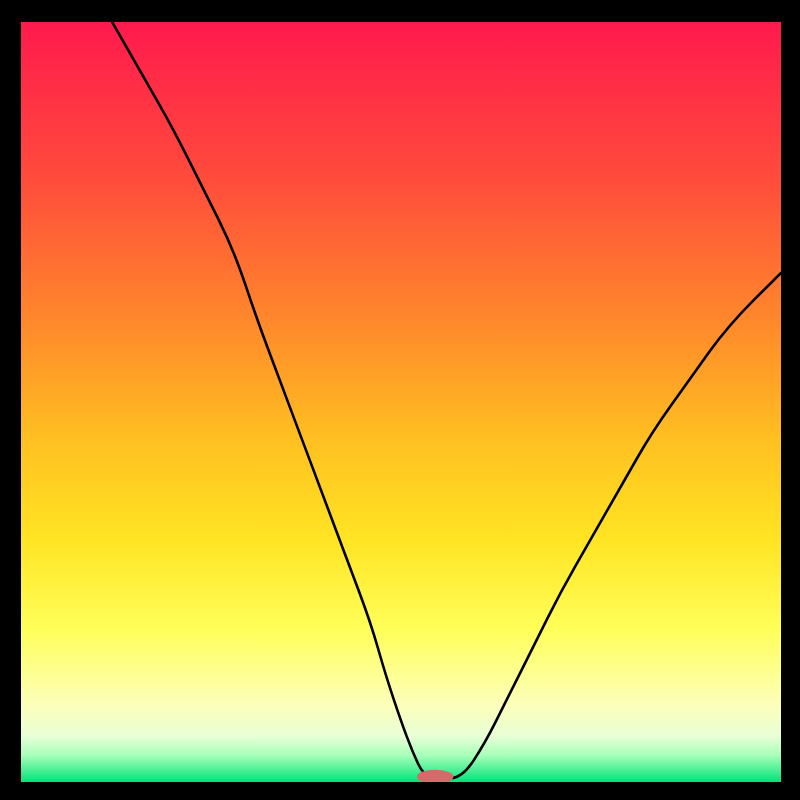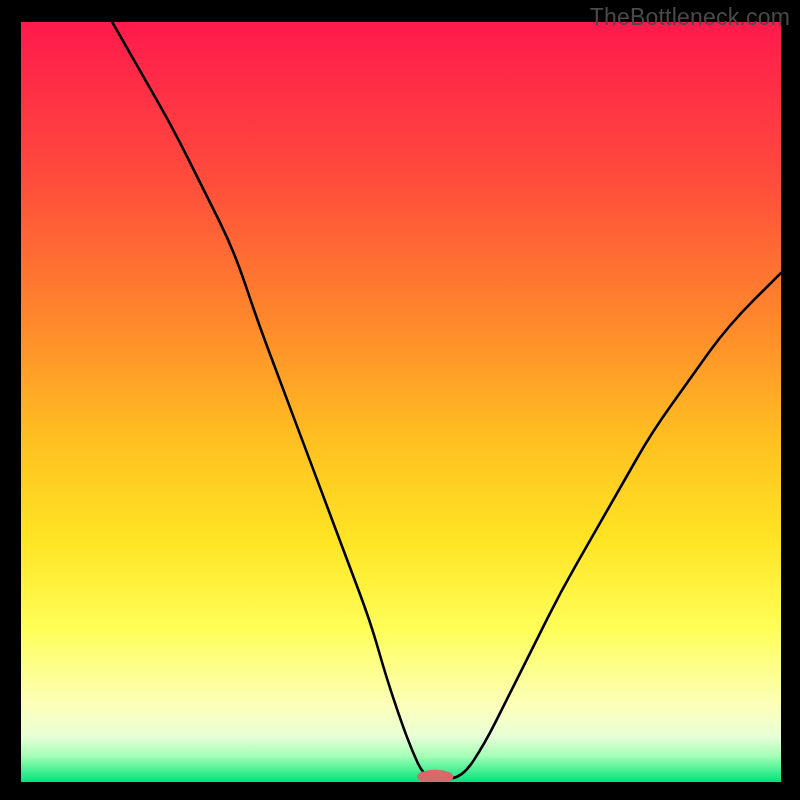--- a/index.html
+++ b/index.html
@@ -35,21 +35,20 @@
     height: 760px;
   }
   .plot-wrap svg {
     display: block;
   }
 </style>
 </head>
 <body>
 
 <div class="container">
-  <div class="watermark">TheBottleneck.com</div>
 
   <div class="plot-wrap">
     <svg id="plot-svg" width="760" height="760" viewBox="0 0 760 760">
       <defs>
         <linearGradient id="bg-grad" x1="0" y1="0" x2="0" y2="1">
             <stop offset="0%" stop-color="#ff1a4d"></stop>
             <stop offset="20%" stop-color="#ff4a3c"></stop>
             <stop offset="40%" stop-color="#ff8a2b"></stop>
             <stop offset="55.00000000000001%" stop-color="#ffc021"></stop>
             <stop offset="68%" stop-color="#ffe423"></stop>

